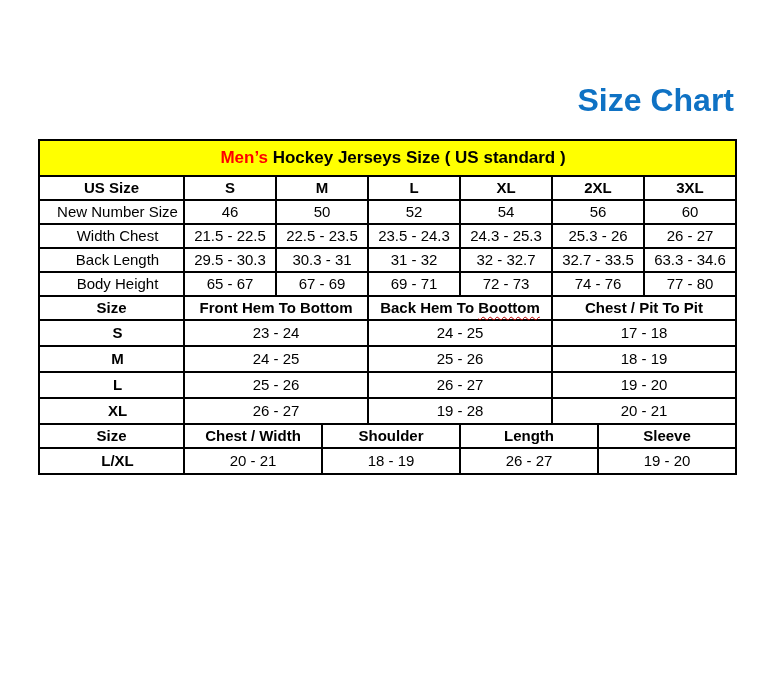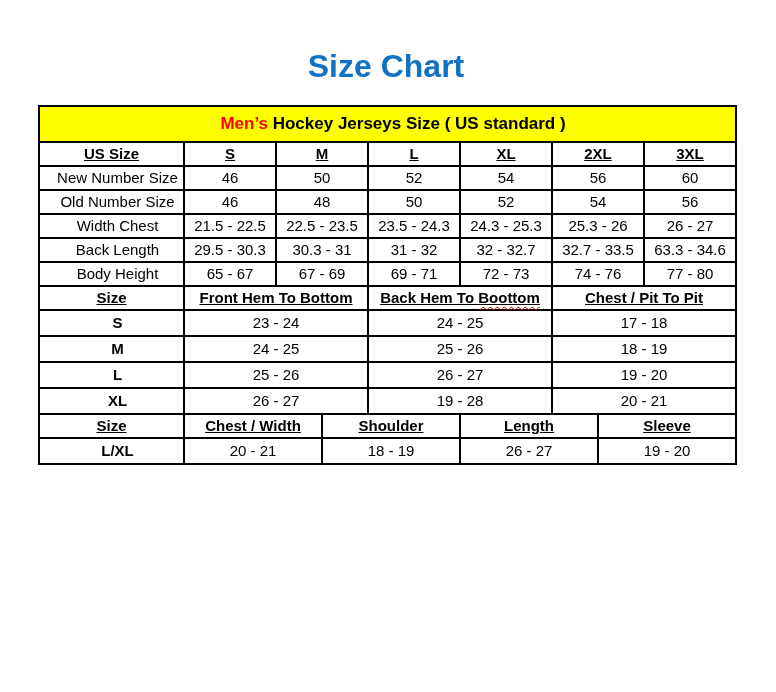--- a/index.html
+++ b/index.html
@@ -14,22 +14,22 @@
     margin: 0; padding: 0;
     width: 776px; height: 692px;
     background: #ffffff;
     font-family: "Liberation Sans", "DejaVu Sans", sans-serif;
     color: #000;
     overflow: hidden;
   }
   .page-title {
     width: 696px;
     margin: 0 0 0 38px;
-    padding-top: 48px;
-    text-align: center;
+    padding-top: 82px;
+    text-align: right;
     font-size: 32px;
     font-weight: bold;
     letter-spacing: 0px;
     color: var(--title-blue);
   }
   .chart-wrap {
     margin: 20px 0 0 38px;
     width: 697px;
   }
   table {
@@ -49,21 +49,21 @@
   tr.band-row th {
     background: var(--band-yellow);
     height: 36px;
     font-size: 17px;
     font-weight: bold;
     padding-left: 13px;
   }
   table.womens tr.band-row th,
   table.youth tr.band-row th { height: 31px; }
   tr.band-row .accent { color: var(--accent-red); }
-  tr.header-row th { height: 24px; font-weight: bold; text-decoration: underline; }
+  tr.header-row th { height: 24px; font-weight: bold; }
   tr.data-row td { height: 24px; font-weight: normal; }
   table.womens tr.data-row td,
   table.youth tr.data-row td { height: 26px; }
   td.row-label { font-weight: normal; padding-left: 14px; }
   td.row-label.bold, table.womens td.row-label, table.youth td.row-label { font-weight: bold; }
   .squiggle {
     text-decoration: underline;
     text-decoration-style: wavy;
     text-decoration-color: var(--squiggle-red);
     text-decoration-thickness: 1px;
@@ -101,29 +101,20 @@
       <th>3XL</th>
     </tr>
     <tr class="data-row">
       <td class="row-label">New Number Size</td>
       <td>46</td>
       <td>50</td>
       <td>52</td>
       <td>54</td>
       <td>56</td>
       <td>60</td>
-    </tr>
-    <tr class="data-row">
-      <td class="row-label">Old Number Size</td>
-      <td>46</td>
-      <td>48</td>
-      <td>50</td>
-      <td>52</td>
-      <td>54</td>
-      <td>56</td>
     </tr>
     <tr class="data-row">
       <td class="row-label">Width Chest</td>
       <td>21.5 - 22.5</td>
       <td>22.5 - 23.5</td>
       <td>23.5 - 24.3</td>
       <td>24.3 - 25.3</td>
       <td>25.3 - 26</td>
       <td>26 - 27</td>
     </tr>

